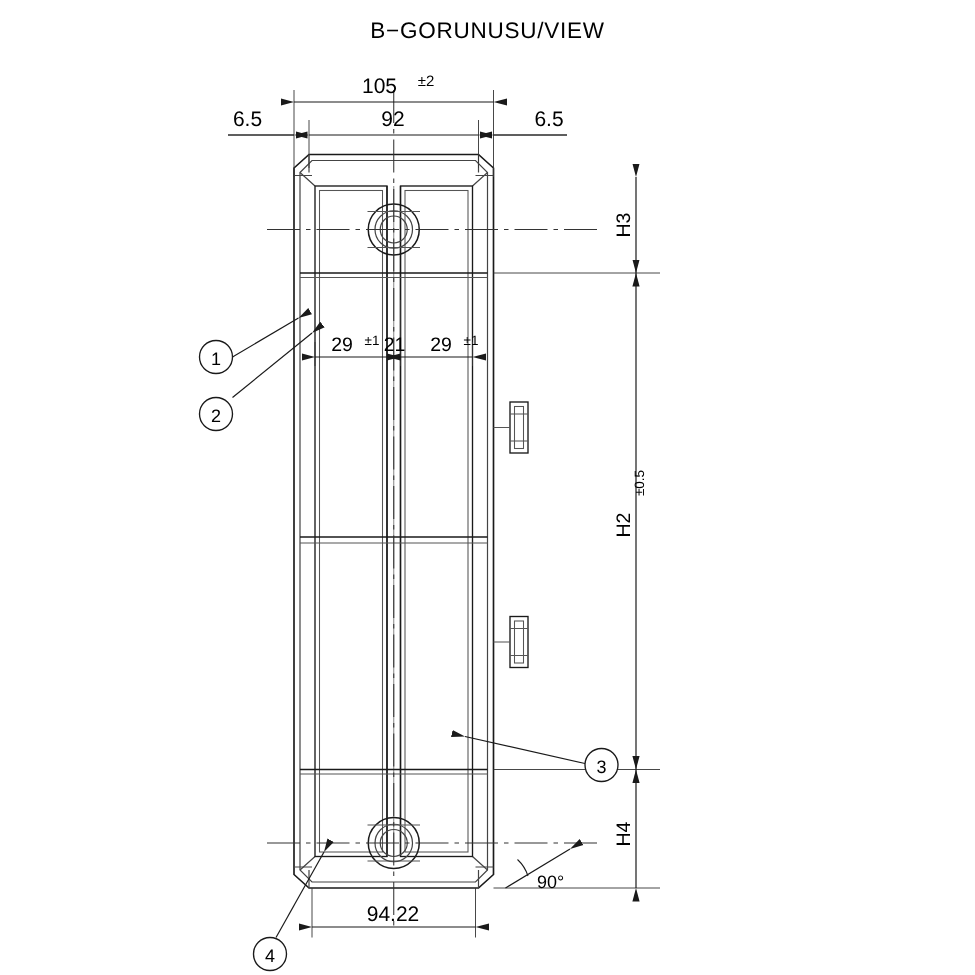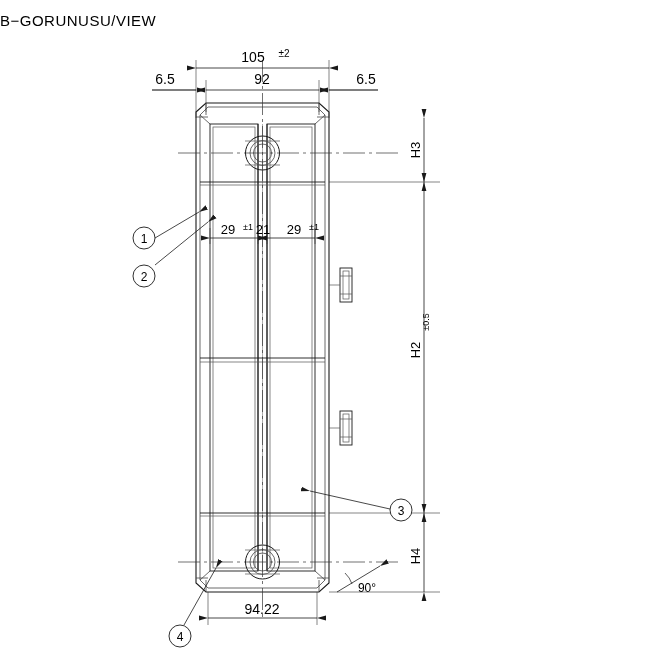--- a/index.html
+++ b/index.html
@@ -22,20 +22,21 @@
   #sheet svg {
     position: absolute;
     left: 0;
     top: 0;
   }
   .title {
     position: absolute;
     top: 12px;
     left: 0;
     width: 650px;
+    text-align: center;
     font-size: 15px;
     letter-spacing: 0.5px;
     color: #000;
   }
 </style>
 </head>
 <body>
 
 <div id="sheet">
 

